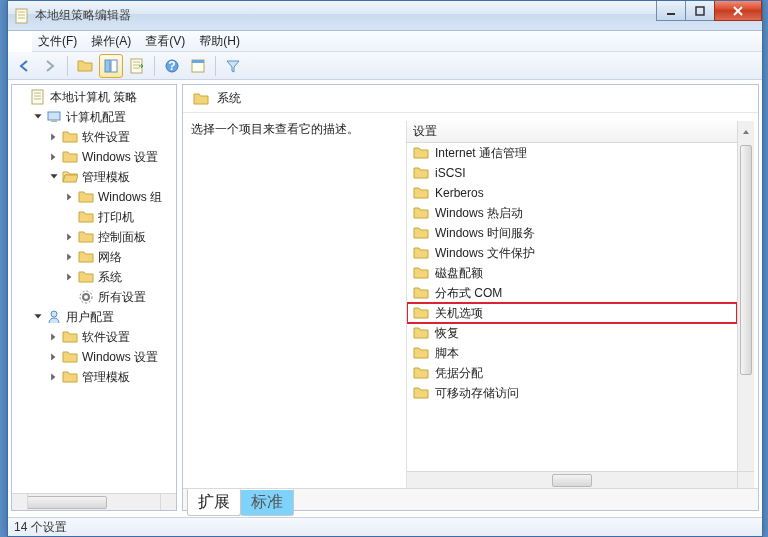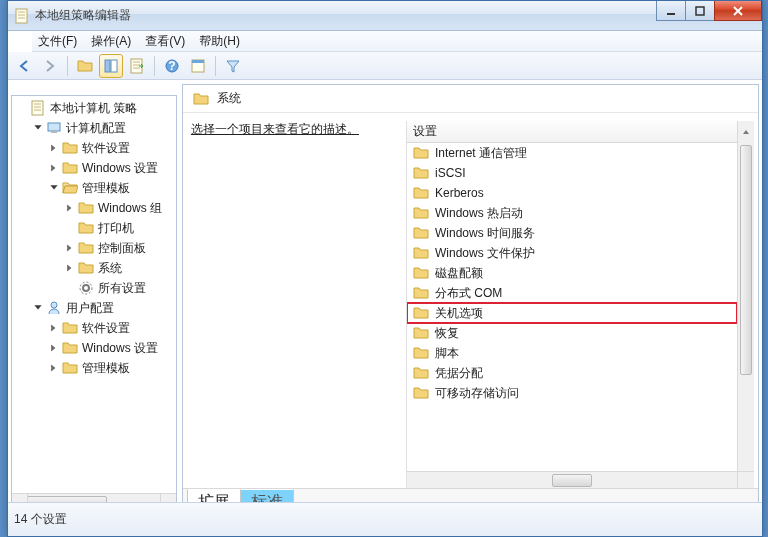--- a/index.html
+++ b/index.html
@@ -31,21 +31,21 @@
 
 .toolbar { height: 28px; background: linear-gradient(#f6f9fd,#e7eef8); border-bottom: 1px solid #c8d4e5;
   display: flex; align-items: center; padding-left: 4px; gap: 2px; }
 .tbtn { width: 24px; height: 24px; display: flex; align-items: center; justify-content: center;
   border: 1px solid transparent; border-radius: 3px; }
 .tbtn.active { background: linear-gradient(#fef9e9,#fbe9a9); border-color: #d6aa3a; }
 .tsep { width: 1px; height: 20px; background: #c2ceda; margin: 0 3px; }
 
 .body { position: absolute; left: 0; right: 0; top: 80px; bottom: 22px; display: flex; }
 
-.treepane { width: 166px; border: 1px solid #b7c5d8; margin: 14px 0 3px 3px; background: #fff;
+.treepane { width: 166px; border: 1px solid #b7c5d8; margin: 3px 0 3px 3px; background: #fff;
   overflow: hidden; position: relative; display: flex; flex-direction: column; }
 .treeinner { flex: 1; overflow: hidden; padding-top: 2px; }
 .hscroll { height: 17px; background: #f0f0f0; border-top: 1px solid #d9d9d9;
   display: flex; align-items: center; padding: 0 15px; position: relative; }
 .hscroll::before, .hscroll::after { content:""; position:absolute; top:0; width:15px; height:17px;
   background:#f0f0f0; display:flex; }
 .hscroll::before{left:0;border-right:1px solid #d9d9d9;}
 .hscroll::after{right:0;border-left:1px solid #d9d9d9;}
 .hscroll .thumb { height: 13px; background: linear-gradient(#f4f4f4,#d8d8d8); border:1px solid #b8b8b8;
   border-radius:2px; width: 60%; }
@@ -57,21 +57,21 @@
 .indent1{padding-left:4px}.indent2{padding-left:20px}.indent3{padding-left:36px}.indent4{padding-left:52px}
 
 .rightpane { flex: 1; border: 1px solid #b7c5d8; margin: 3px 3px 3px 5px; background: #fff;
   display: flex; flex-direction: column; position: relative; }
 .header { height: 28px; background: #fff; border-bottom: 1px solid #e6e6e6;
   display: flex; align-items: center; padding-left: 10px; gap: 8px; }
 .header .ic { width: 16px; height: 16px; }
 .header .htxt { color: #222; }
 
 .content { flex:1; display:flex; padding: 8px 4px 0 8px; overflow:hidden; }
-.desc { width: 215px; padding-right: 10px; color:#222;text-decoration:underline; }
+.desc { width: 215px; padding-right: 10px; color:#222; }
 .listwrap { flex:1; display:flex; flex-direction:column; border-left:1px solid #e0e0e0; }
 .listhead { height: 22px; border-bottom: 1px solid #d9d9d9; display:flex; align-items:center;
   background: linear-gradient(#fdfdfd,#f2f2f2); position:relative; }
 .listhead .col { padding-left: 6px; color:#222; }
 .listhead .vscrollcap { position:absolute; right:0; top:0; width:17px; height:22px;
   background:#f0f0f0; border-left:1px solid #d9d9d9; display:flex; align-items:center; justify-content:center; }
 .listbody { flex:1; overflow:hidden; position:relative; }
 .listitems { position:absolute; left:0; top:0; right:17px; bottom:17px; overflow:hidden;text-align:center; }
 .li { display:flex; align-items:center; height:20px; padding-left:6px; gap:6px; cursor:default; }
 .li .ic{width:16px;height:16px;flex-shrink:0;}
@@ -87,21 +87,21 @@
   border:1px solid #b8b8b8;border-radius:2px;}
 .corner{position:absolute;right:0;bottom:0;width:17px;height:17px;background:#f0f0f0;
   border-left:1px solid #d9d9d9;border-top:1px solid #d9d9d9;}
 
 .tabs { height: 22px; display:flex; align-items:flex-start; padding-left:4px; border-top:1px solid #d9d9d9;
   background:#f7f7f7; }
 .tab { padding: 2px 10px; border:1px solid #c8c8c8; border-top:1px solid #fff; background:#fff;
   margin-right:-1px; border-radius:0 0 3px 3px; font-size:16px; color:#222; }
 .tab.inactive { background:#7dd3fc; color:#555; }
 
-.statusbar { position:absolute; left:0; right:0; bottom:0; height:34px;
+.statusbar { position:absolute; left:0; right:0; bottom:0; height:19px;
   background: linear-gradient(#f6f9fd,#e7eef8); border-top:1px solid #c8d4e5;
   display:flex; align-items:center; padding-left:6px; color:#333; }
 
 
 .folder { fill:#f4d47a; stroke:#c9a63a; }
 .folder-open { fill:#f7e2a6; stroke:#c9a63a; }
 </style>
 </head>
 <body>
 
@@ -300,20 +300,31 @@
         <div class="row indent4">
           <span class="exp">
               <svg width="10" height="10" viewBox="0 0 14 14">
                 <use href="#svg-tri-r"></use>
               </svg>
             </span>
           <svg class="ic" viewBox="0 0 16 16">
               <use href="#svg-folder"></use>
             </svg>
           <span class="lbl">控制面板</span>
+        </div>
+        <div class="row indent4">
+          <span class="exp">
+              <svg width="10" height="10" viewBox="0 0 14 14">
+                <use href="#svg-tri-r"></use>
+              </svg>
+            </span>
+          <svg class="ic" viewBox="0 0 16 16">
+              <use href="#svg-folder"></use>
+            </svg>
+          <span class="lbl">网络</span>
         </div>
         <div class="row indent4">
           <span class="exp">
               <svg width="10" height="10" viewBox="0 0 14 14">
                 <use href="#svg-tri-r"></use>
               </svg>
             </span>
           <svg class="ic" viewBox="0 0 16 16">
               <use href="#svg-folder"></use>
             </svg>

